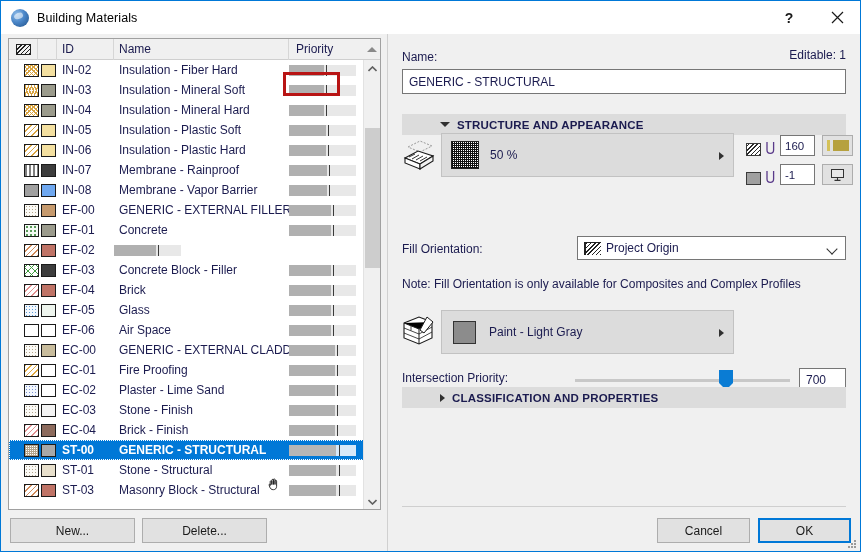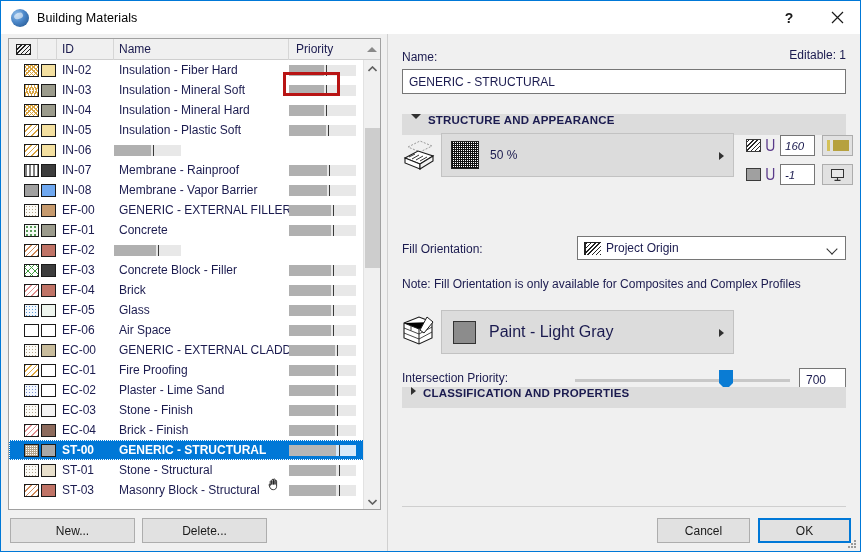--- a/index.html
+++ b/index.html
@@ -168,22 +168,22 @@
   #editable { position:absolute; right:14px; top:14px; font-size:12px; color:#1b1b4f; }
   #lbl-name { position:absolute; left:13px; top:16px; font-size:12px; color:#1b1b4f; }
   #name-input {
     position:absolute; left:13px; top:35px; width:444px; height:25px;
     background:#fff; border:1px solid #767676;
     display:flex; align-items:center; padding-left:6px;
     font-size:12px; color:#1b1b4f;
   }
   .section-hdr {
     position:absolute; left:13px; width:444px; height:21px;
-    background:#dcdcdc; display:flex; 
-    font-size:11.5px; font-weight:bold; color:#1b1b4f; letter-spacing:.2px;
+    background:#dcdcdc; display:flex; align-items:center;
+    font-size:11.5px; font-weight:bold; color:#1b1b4f; letter-spacing:.2px;padding-left:29px;
   }
   #sec-structure { top:80px; }
   #sec-classification { top:353px; }
   .tri { width:0;height:0; margin:0 7px 0 9px; }
   .tri-down { border-left:5px solid transparent; border-right:5px solid transparent; border-top:5px solid #303030; }
   .tri-right { border-top:4.5px solid transparent; border-bottom:4.5px solid transparent; border-left:5px solid #303030; }
 
   #cut-fill-icon { position:absolute; left:13px; top:104px; width:34px; height:32px; }
   #cut-fill-box {
     position:absolute; left:52px; top:99px; width:293px; height:44px;
@@ -196,21 +196,21 @@
     background-image:
       repeating-linear-gradient(0deg, #111 0 1px, transparent 1px 2px),
       repeating-linear-gradient(90deg, #111 0 1px, transparent 1px 2px);
   }
   #cut-fill-pct { margin-left:11px; font-size:12px; color:#1b1b4f; }
   #cut-fill-arrow {
     position:absolute; right:9px; top:18px;
     width:0;height:0;border-top:4px solid transparent;border-bottom:4px solid transparent;border-left:5px solid #303030;
   }
 
-  .pen-row { position:absolute; display:flex; align-items:center;font-style:italic; }
+  .pen-row { position:absolute; display:flex; align-items:flex-end; }
   #pen-row-1 { left:357px; top:101px; }
   #pen-row-2 { left:357px; top:130px; }
   .pen-pat { width:15px; height:13px; border:1px solid #3a3a3a; flex:none; }
   .pen-glyph { width:13px; height:15px; margin:0 3px; flex:none; }
   .pen-val {
     width:35px; height:21px; background:#fff; border:1px solid #767676;
     display:flex; align-items:center; padding-left:4px;
     font-size:11.5px; color:#1b1b4f;
   }
   .pen-btn {
@@ -239,21 +239,21 @@
   }
   #note-text { position:absolute; left:13px; top:243px; font-size:12px; color:#1b1b4f; }
 
   #surface-icon { position:absolute; left:13px; top:279px; width:34px; height:34px; }
   #surface-box {
     position:absolute; left:52px; top:276px; width:293px; height:44px;
     background:#dcdcdc; border:1px solid #c2c2c2;
     display:flex; align-items:center;
   }
   #surface-swatch { width:23px; height:23px; margin-left:11px; border:1px solid #333; background:#8c8c8c; }
-  #surface-label { margin-left:13px; font-size:16px; color:#1b1b4f; }
+  #surface-label { margin-left:13px; font-size:12px; color:#1b1b4f; }
   #surface-arrow {
     position:absolute; right:9px; top:18px;
     width:0;height:0;border-top:4px solid transparent;border-bottom:4px solid transparent;border-left:5px solid #303030;
   }
 
   #lbl-intersection { position:absolute; left:13px; top:337px; font-size:12px; color:#1b1b4f; }
   #slider-track {
     position:absolute; left:186px; top:345px; width:215px; height:3px; background:#c8c8c8;
   }
   #slider-thumb {
@@ -368,20 +368,21 @@
                 <div class="ptick" style="left: 58%;"></div>
               </div>
             </div>
           </div>
           <div class="row">
             <div class="cell-sw">
               <div class="sw" style="background-color:#fff;background-image:repeating-linear-gradient(-45deg,#d9a441 0 1px,transparent 1px 4px);"></div>
               <div class="sw" style="background: rgb(244, 224, 160);"></div>
             </div>
             <div class="cell-id">IN-06</div>
+            <div class="cell-name">Insulation - Plastic Hard</div>
             <div class="cell-prio">
               <div class="pbar">
                 <div class="pfill" style="width: 55%;"></div>
                 <div class="ptick" style="left: 58%;"></div>
               </div>
             </div>
           </div>
           <div class="row">
             <div class="cell-sw">
               <div class="sw" style="background-color:#fff;background-image:repeating-linear-gradient(90deg,#808080 0 2px,transparent 2px 4px);"></div>

